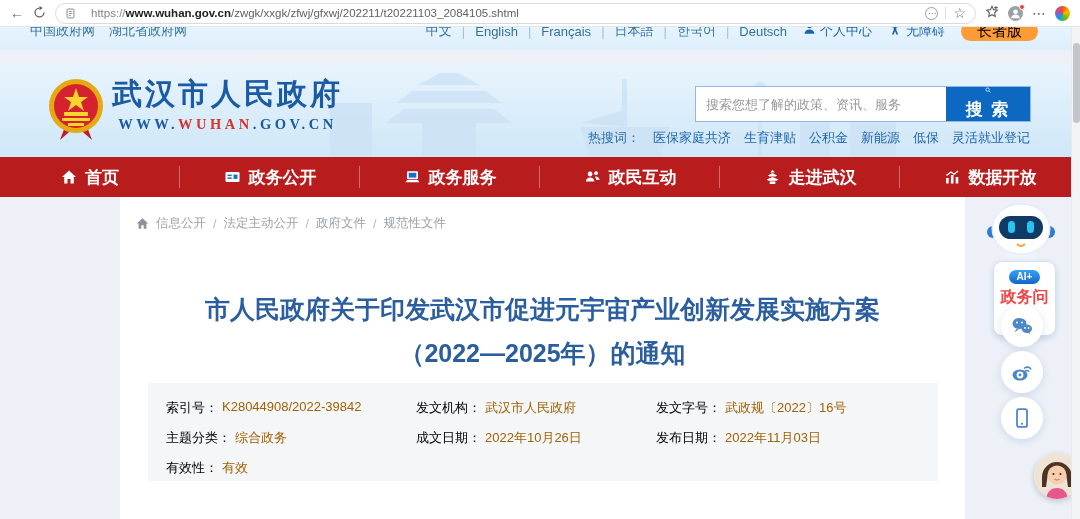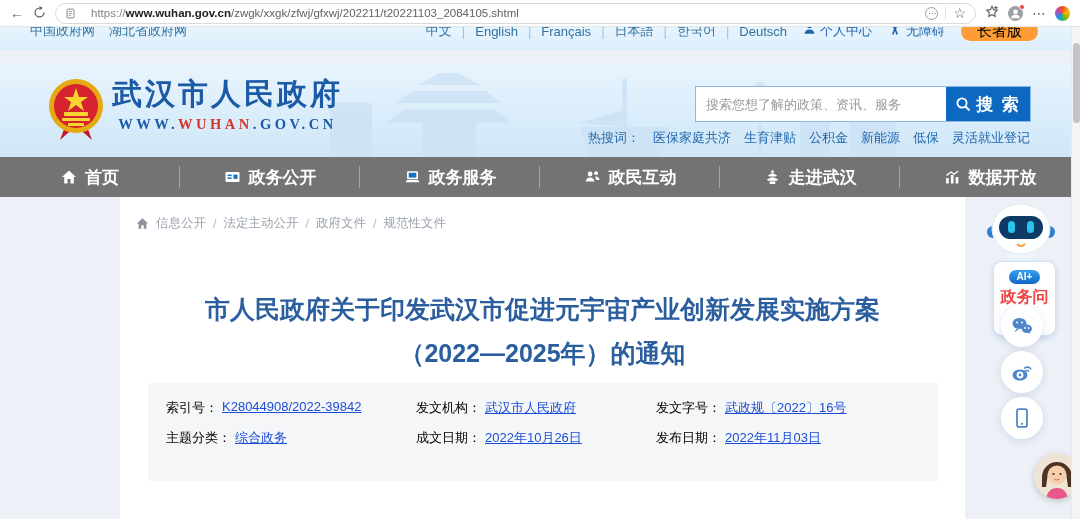--- a/index.html
+++ b/index.html
@@ -46,46 +46,46 @@
   .brand h1 { font-size:30px; font-weight:bold; color:#1b5aa5; letter-spacing:3px; line-height:34px; }
   .brand .siteurl { margin-top:5px; text-align:center; font-family:"Liberation Serif","DejaVu Serif",serif;
                     font-size:14.5px; font-weight:bold; letter-spacing:3.5px; color:#1b5aa5; }
   .brand .siteurl .hl { color:#d6342c; }
   .searchbox { position:absolute; left:695px; top:21px; width:336px; height:36px; display:flex;
                background:#fff; border:1px solid #8fb9e4; }
   .searchbox input { flex:1; border:none; outline:none; padding:0 10px; font-size:13px; color:#555;
                      font-family:inherit; background:transparent; }
   .searchbox input::placeholder { color:#999; }
   .search-btn { width:84px; background:#0d68c1; color:#fff; border:none; display:flex; align-items:center;
-                justify-content:center; gap:5px; font-size:17px; font-weight:bold; cursor:pointer; letter-spacing:2px; }
+                justify-content:center; gap:5px; font-size:17px; font-weight:bold; cursor:pointer; letter-spacing:2px;flex-direction:column; }
   .hotwords { position:absolute; right:50px; top:64px; display:flex; gap:13px; font-size:13px; }
   .hotwords .lbl { color:#2a6da8; }
   .hotwords a { color:#1f66ad; text-decoration:none; cursor:pointer; }
 
   
-  .navbar { position:absolute; top:157px; left:0; right:0; height:40px; background:#737373; display:flex; }
+  .navbar { position:absolute; top:157px; left:0; right:0; height:40px; background:#b91c1c; display:flex; }
   .nav-item { flex:1; display:flex; align-items:center; justify-content:center; gap:8px; color:#fff;
               font-size:17px; font-weight:bold; position:relative; cursor:pointer; }
   .nav-item:not(:last-child)::after { content:""; position:absolute; right:0; top:9px; height:22px;
               width:1px; background:rgba(255,255,255,.35); }
 
   
   .content { position:absolute; top:197px; left:0; right:0; height:322px; background:#edf1f7; }
   .card { position:absolute; left:120px; top:0; width:845px; height:100%; background:#fff; }
   .breadcrumb { position:absolute; top:18px; left:16px; display:flex; align-items:center; gap:7px;
                 font-size:12.5px; color:#9aa2ac; }
   .breadcrumb .bc-sep { color:#b4bac2; }
   .breadcrumb a { color:#9aa2ac; text-decoration:none; cursor:pointer; }
   .doc-title { position:absolute; top:90px; left:30px; right:30px; text-align:center;
                color:#2b5e9e; font-size:25px; font-weight:bold; line-height:44px; }
   .metabox { position:absolute; left:28px; right:27px; top:186px; height:98px; background:#f5f6f8;
              padding:16px 18px 10px; display:grid; grid-template-columns:250px 240px 1fr; font-size:13px; }
   .meta-row { display:flex; gap:4px; margin-bottom:12px; white-space:nowrap; }
   .meta-row .lbl { color:#000000; }
-  .meta-row .val { color:#1d4ed8;text-decoration:underline; }
+  .meta-row .val { color:#a16207; }
 
   
   .robot { position:absolute; left:982px; top:2px; }
   .ai-badge { position:absolute; left:993px; top:64px; width:63px; background:#fff; border:1px solid #cfe2f6;
               border-radius:9px; box-shadow:0 2px 6px rgba(40,90,160,.18); text-align:center;
               padding:4px 2px 6px; cursor:pointer; }
   .ai-pill { display:inline-block; background:linear-gradient(180deg,#37a2f1,#1266c5); color:#fff;
              font-size:10px; font-weight:bold; border-radius:9px; padding:1px 8px 2px; }
   .ai-text { color:#ef4444; font-size:16px; font-weight:bold; margin-top:3px; }
   .fcircle { position:absolute; left:1001px; width:42px; height:42px; border-radius:50%; background:#fff;
@@ -305,20 +305,24 @@
       <div class="metabox">
         <div>
           <div class="meta-row">
               <span class="lbl">索引号：</span>
               <span class="val">K28044908/2022-39842</span>
             </div>
           <div class="meta-row">
               <span class="lbl">主题分类：</span>
               <span class="val">综合政务</span>
             </div>
+          <div class="meta-row">
+              <span class="lbl">有效性：</span>
+              <span class="val">有效</span>
+            </div>
         </div>
         <div>
           <div class="meta-row">
               <span class="lbl">发文机构：</span>
               <span class="val">武汉市人民政府</span>
             </div>
           <div class="meta-row">
               <span class="lbl">成文日期：</span>
               <span class="val">2022年10月26日</span>
             </div>

